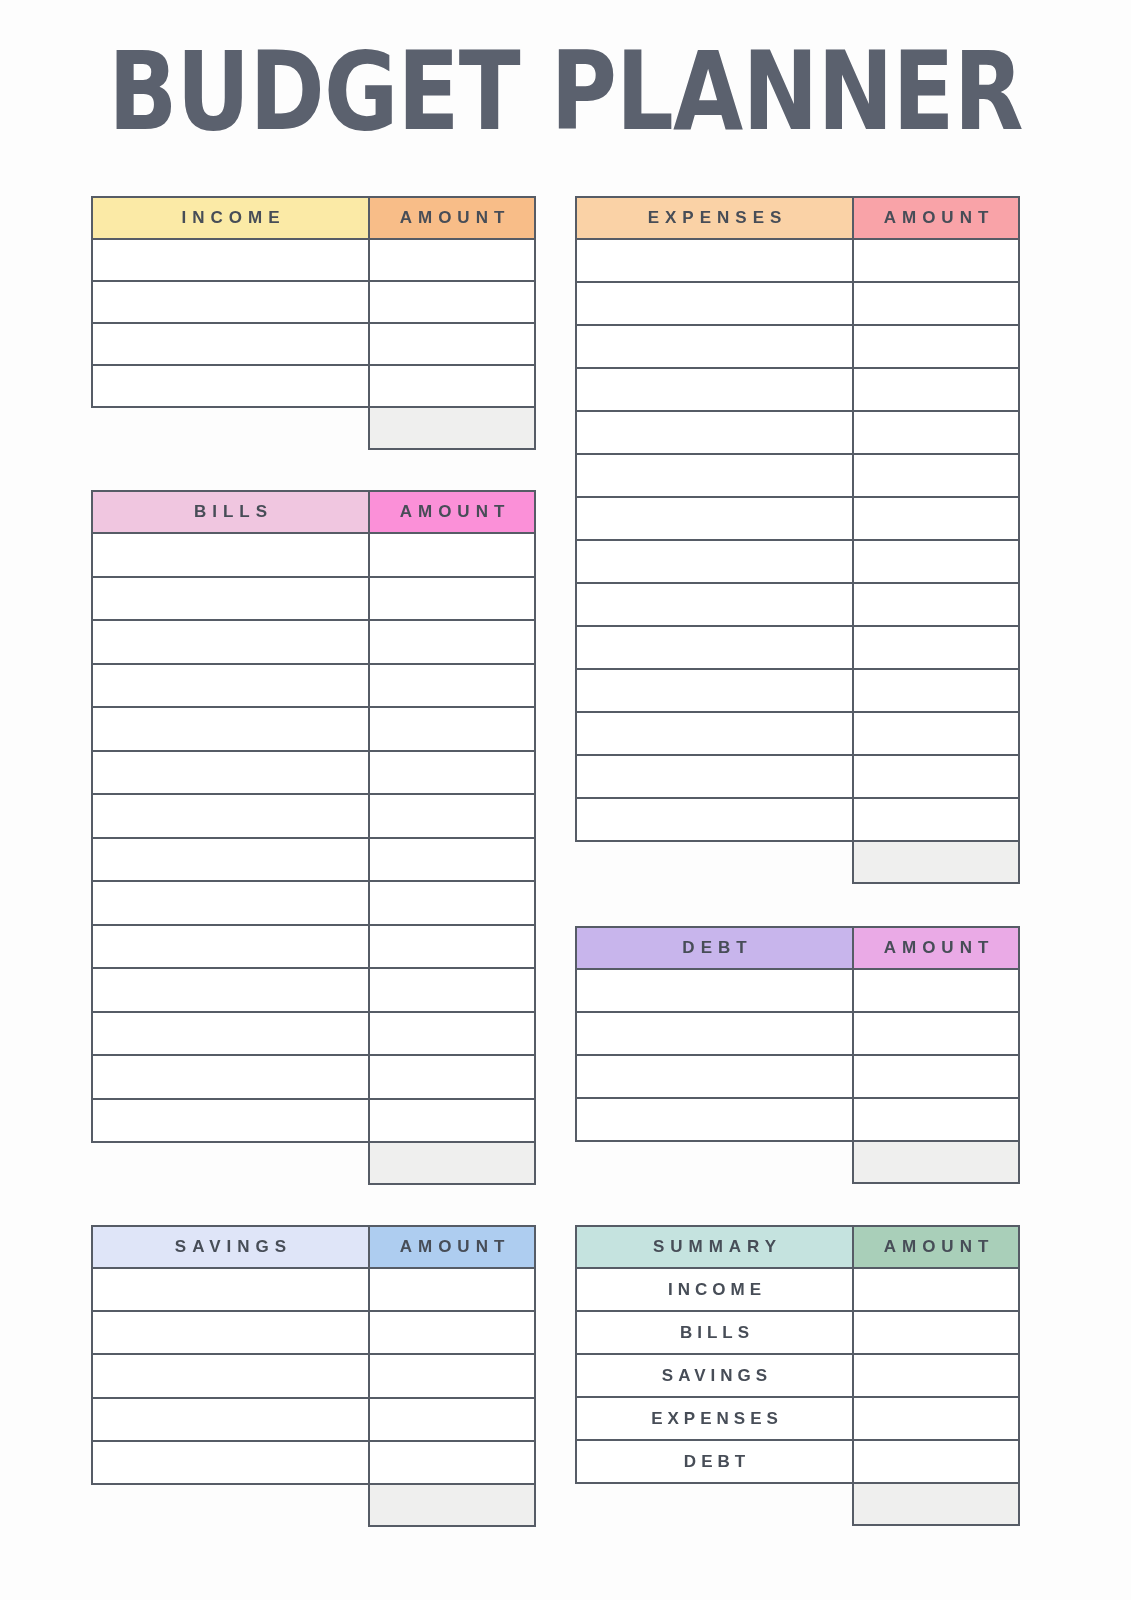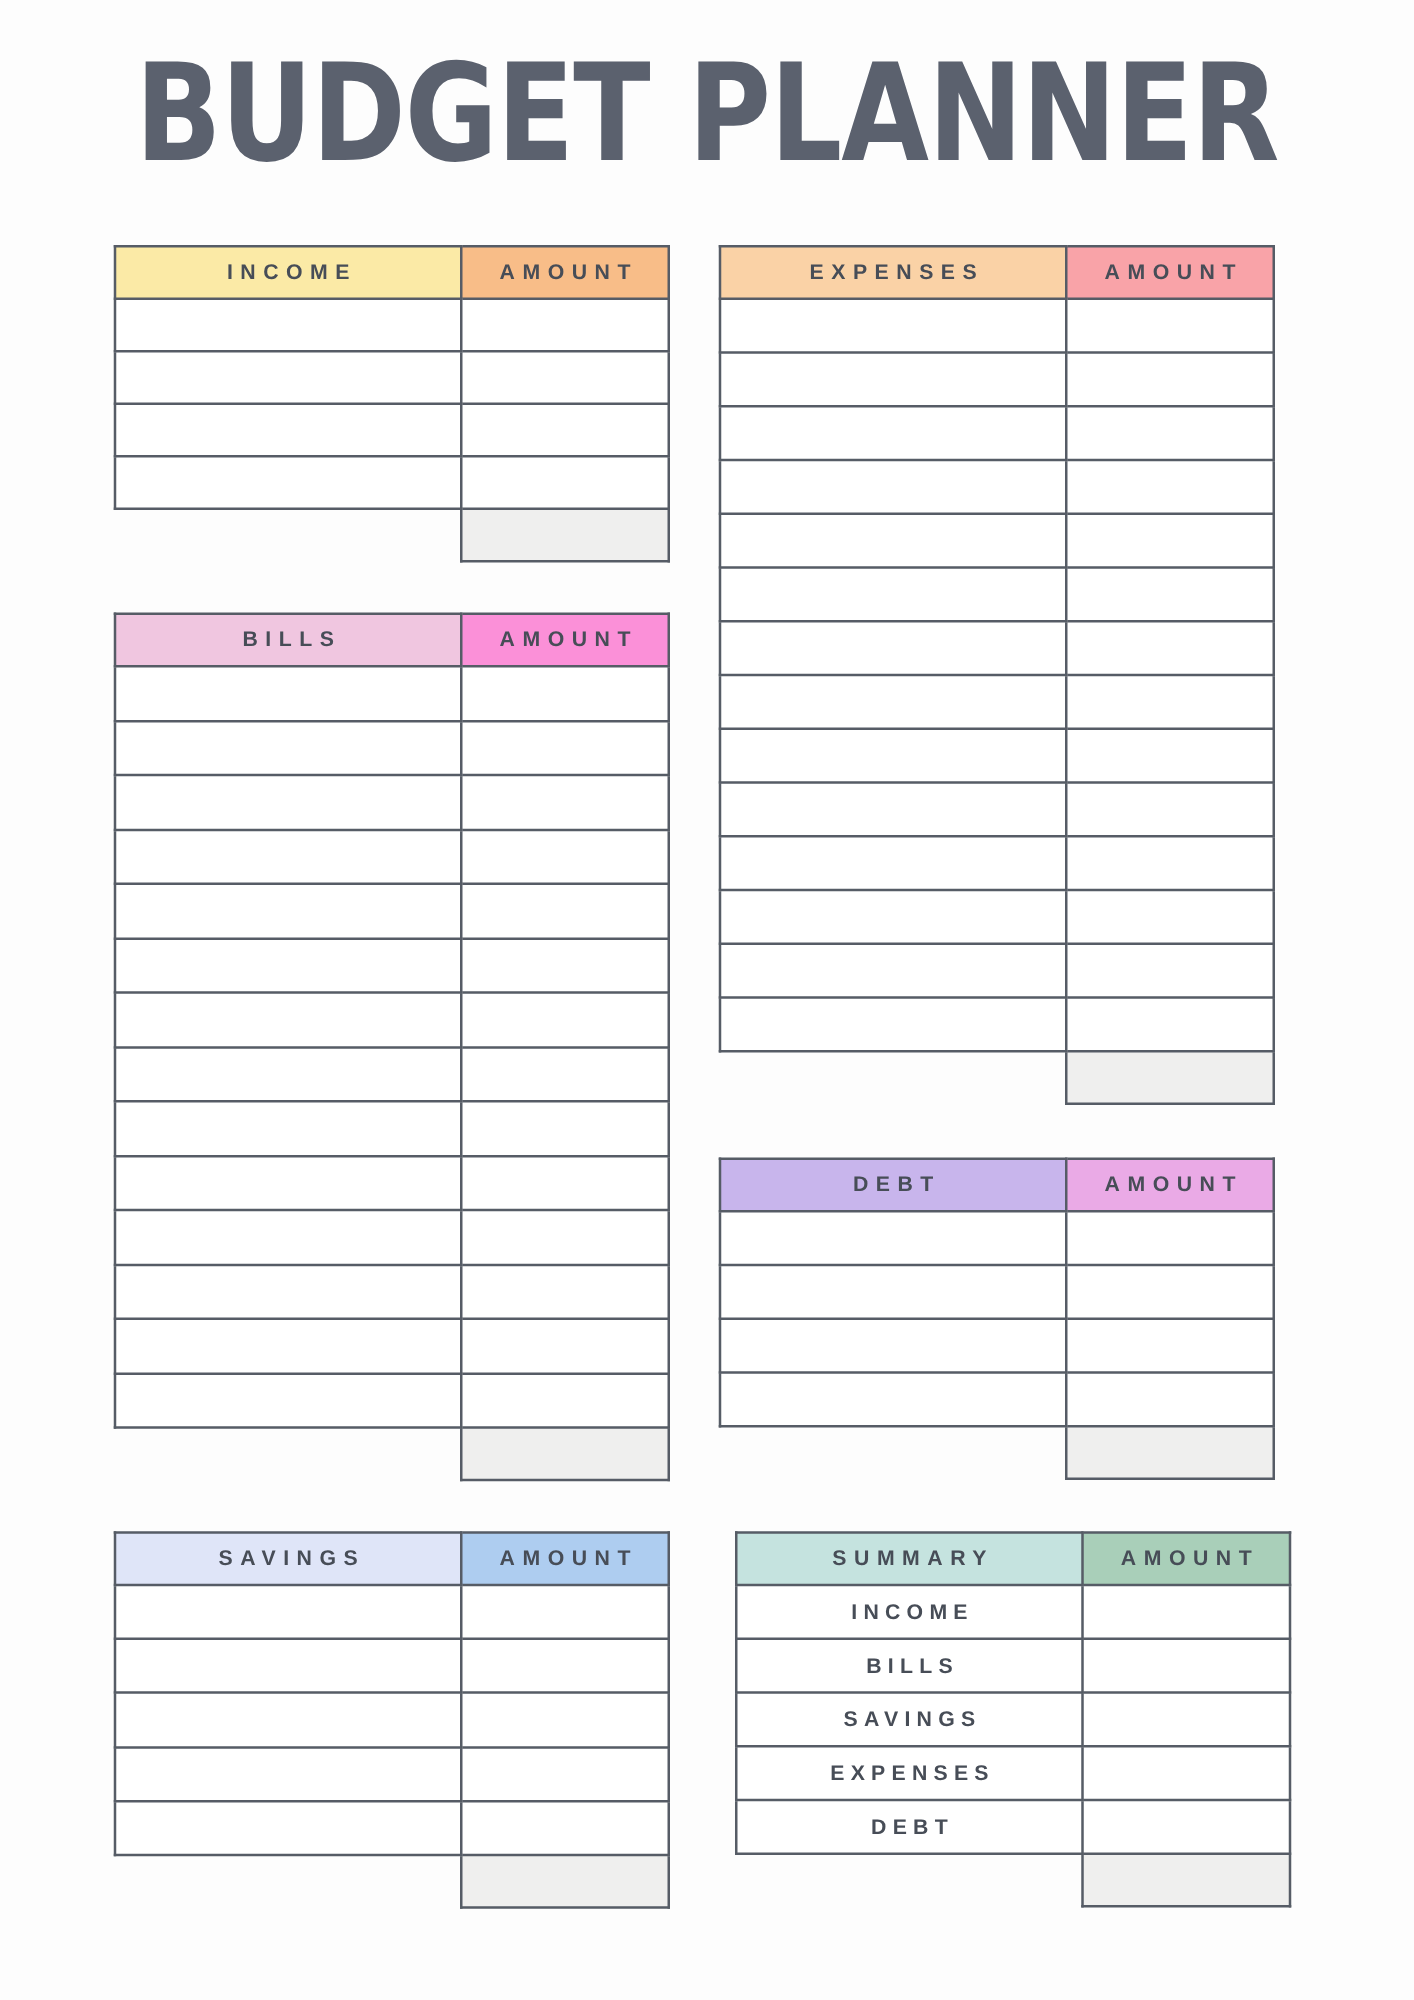--- a/index.html
+++ b/index.html
@@ -57,21 +57,21 @@
     border:2px solid #565c66;
     background:#efefee;
     height:42px;
   }
   
   .t-income   { left:91px;  top:196px; }
   .t-bills    { left:91px;  top:490px; }
   .t-savings  { left:91px;  top:1225px; }
   .t-expenses { left:575px; top:196px; }
   .t-debt     { left:575px; top:926px; }
-  .t-summary  { left:588px; top:1225px; }
+  .t-summary  { left:575px; top:1225px; }
   .t-income   tbody td { height:42px; }
   .t-expenses tbody td { height:43px; }
   .t-bills    tbody td { height:43.5px; }
   .t-debt     tbody td { height:43px; }
   .t-savings  tbody td { height:43.2px; }
   .t-summary  tbody td { height:43px; }
   col.c-label  { width:277px; }
   col.c-amount { width:166px; }
 </style>
 </head>

